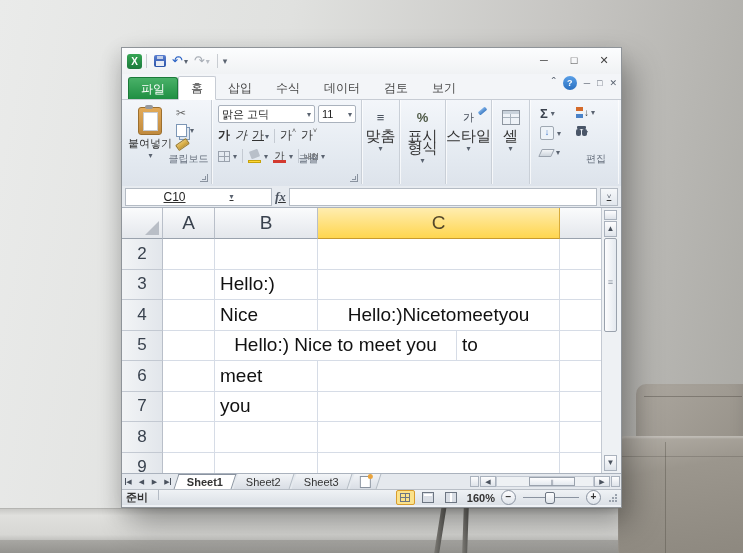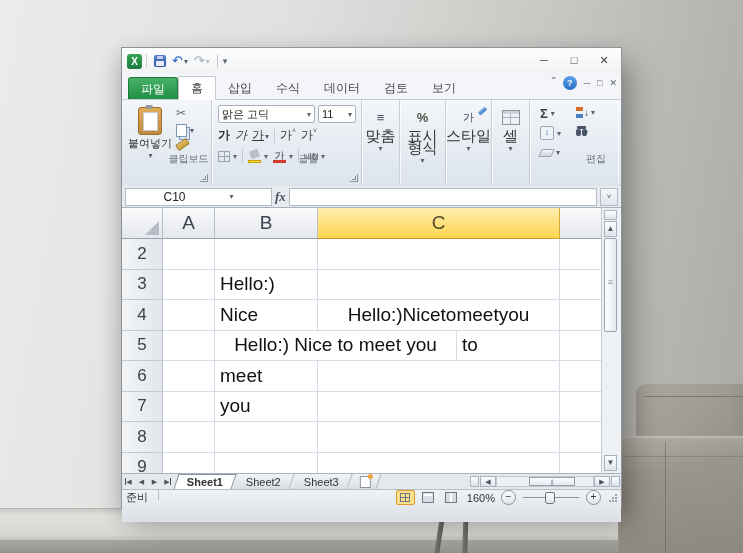--- a/index.html
+++ b/index.html
@@ -118,21 +118,21 @@
   .filldown{width:12px;height:12px;border:1px solid #9fa8b2;background:#eef3f8;color:#2e6bc4;font-size:9px;line-height:11px;text-align:center;border-radius:2px;}
   .eraser{width:11px;height:6px;background:linear-gradient(#f3f5f8,#cdd4dc);border:1px solid #9aa2ad;transform:skewX(-25deg);border-radius:1px;}
   .sortic{position:relative;width:12px;height:13px;}
   .sortic:before{content:'';position:absolute;left:0;top:1px;width:7px;height:4px;background:#d46a2a;}
   .sortic:after{content:'';position:absolute;left:0;bottom:1px;width:7px;height:4px;background:#4a82c8;}
   .sortic .ar{position:absolute;right:-1px;top:0;font-size:10px;color:#444;line-height:13px;}
   .binoc{width:5px;height:7px;background:#4a5668;border-radius:2px;box-shadow:6px 0 0 #4a5668;position:relative;}
   .binoc:after{content:'';position:absolute;left:1px;top:-3px;width:9px;height:3px;background:#4a5668;border-radius:1px;}
 
   
-  #fbar{left:0;top:138px;width:100%;height:22px;background:#e7ebf0;border-bottom:1px solid #aab2bd;display:flex;align-items:center;padding:2px 3px;box-sizing:border-box;gap:3px;}
+  #fbar{left:0;top:138px;width:100%;height:22px;background:#e7ebf0;border-bottom:1px solid #aab2bd;display:flex;align-items:center;padding:2px 3px;box-sizing:border-box;gap:3px;text-decoration:underline;}
   #namebox{width:145px;height:16px;background:#fff;border:1px solid #b4bbc4;display:flex;align-items:center;justify-content:center;gap:26px;font-size:12px;color:#222;}
   #namebox .mini-caret{margin-left:18px;}
   #fx-zone{display:flex;align-items:center;gap:5px;}
   .fx{font-family:"Liberation Serif", serif;font-style:italic;font-size:13px;color:#4a525e;font-weight:bold;}
   #fml-input{flex:1;height:16px;background:#fff;border:1px solid #b4bbc4;}
   #fbar-expand{width:16px;height:16px;background:linear-gradient(#f6f8fa,#e2e7ed);border:1px solid #b4bbc4;font-size:8px;color:#5a6370;text-align:center;line-height:15px;}
 
   
   #gridwrap{left:0;top:160px;width:497px;height:265px;background:#fff;overflow:hidden;}
   #hdr-row{display:flex;height:31px;}
@@ -169,21 +169,21 @@
   .stab.active{background:#fff;border:1px solid #8a93a0;border-bottom:none;font-weight:bold;}
   .ins-tab{width:26px;background:linear-gradient(#f2f4f7,#d9dee5);transform:skewX(-18deg);margin-left:2px;border-right:1px solid #b4bbc4;display:flex;align-items:center;justify-content:center;}
   .ins-ic{transform:skewX(18deg);width:9px;height:10px;background:#fff;border:1px solid #8a93a0;position:relative;}
   .ins-ic:after{content:'';position:absolute;right:-3px;top:-3px;width:5px;height:5px;background:#e8a33d;border-radius:50%;}
   .tab-split{width:7px;margin:2px 1px;background:linear-gradient(#fdfdfe,#dfe4ea);border:1px solid #aab2bd;}
   .hs-btn{width:14px;margin:2px 0;background:linear-gradient(#fdfdfe,#dfe4ea);border:1px solid #aab2bd;font-size:7px;color:#4a525e;display:flex;align-items:center;justify-content:center;}
   #hs-track{width:96px;margin:2px 0;background:#eef1f4;border:1px solid #c3c9d2;position:relative;}
   #hs-thumb{position:absolute;left:32px;top:0;bottom:0;width:44px;background:linear-gradient(#fdfdfe,#e4e9ef);border:1px solid #9aa2ad;font-size:7px;color:#8a93a0;text-align:center;line-height:9px;}
 
   
-  #statusbar{left:0;top:441px;width:100%;height:33px;background:linear-gradient(#eff2f5,#dbe0e6);border-top:1px solid #b8bec6;display:flex;padding:0 4px;box-sizing:border-box;font-size:11px;color:#333;}
+  #statusbar{left:0;top:441px;width:100%;height:16px;background:linear-gradient(#eff2f5,#dbe0e6);border-top:1px solid #b8bec6;display:flex;padding:0 4px;box-sizing:border-box;font-size:11px;color:#333;font-weight:bold;}
   #ready-sep{width:1px;height:10px;background:#b4bbc4;margin-left:10px;}
   #sb-right{position:absolute;right:4px;display:flex;align-items:center;gap:4px;}
   .viewbtn{width:17px;height:13px;border:1px solid transparent;border-radius:2px;display:flex;align-items:center;justify-content:center;}
   .viewbtn.sel{background:#fbe28a;border-color:#d89c2e;}
   .vb1{width:10px;height:9px;background:
       linear-gradient(#6d7682,#6d7682) 0 0/10px 1px no-repeat,
       linear-gradient(#6d7682,#6d7682) 0 4px/10px 1px no-repeat,
       linear-gradient(#6d7682,#6d7682) 0 8px/10px 1px no-repeat,
       linear-gradient(90deg,#6d7682,#6d7682) 0 0/1px 9px no-repeat,
       linear-gradient(90deg,#6d7682,#6d7682) 5px 0/1px 9px no-repeat,

